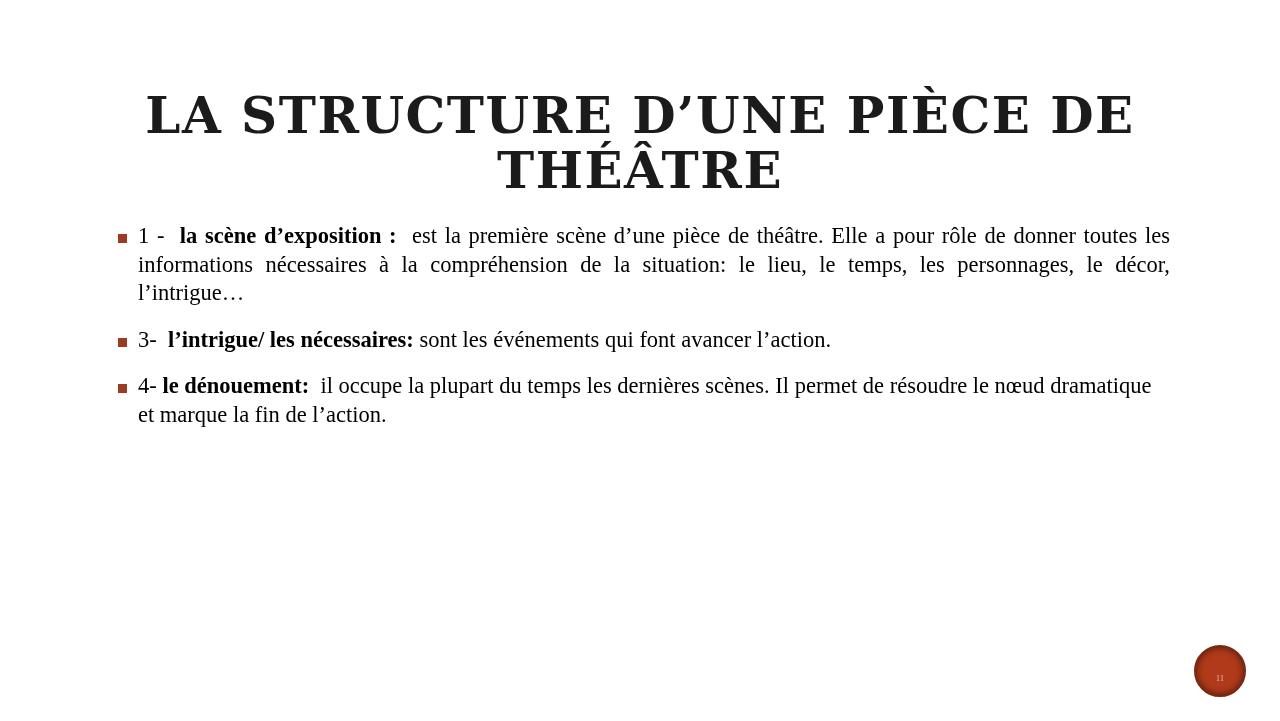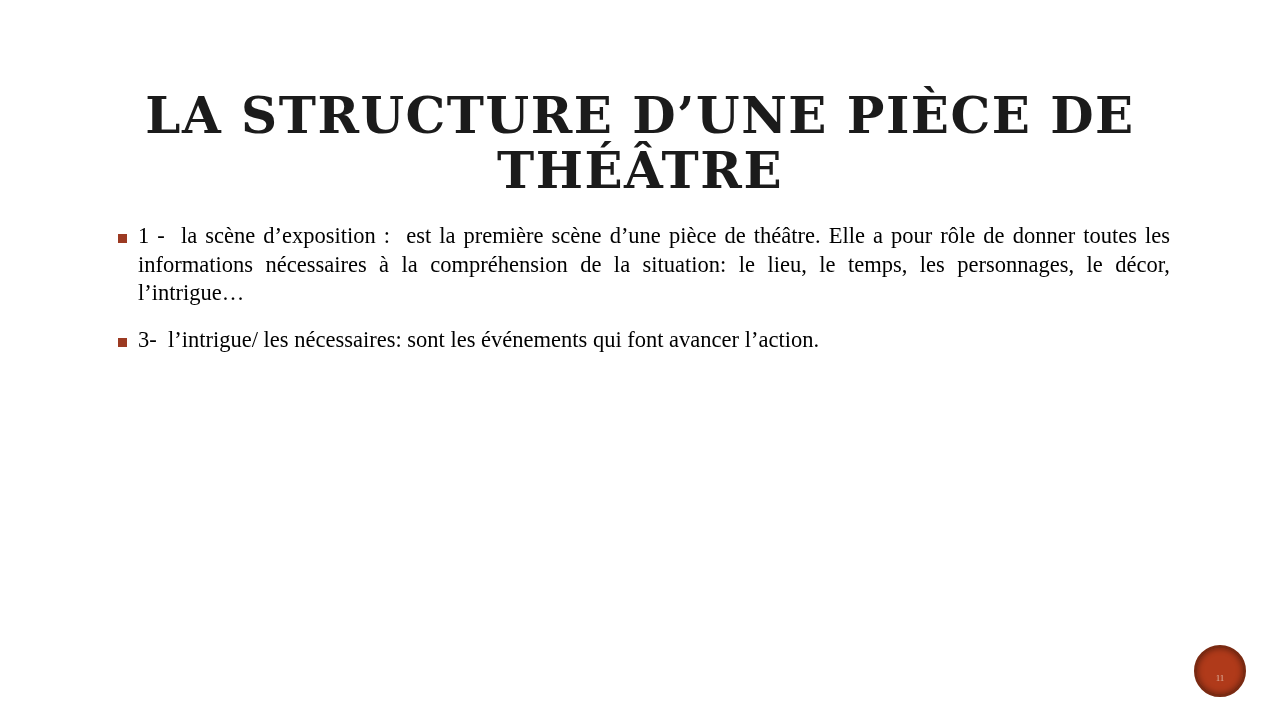--- a/index.html
+++ b/index.html
@@ -71,21 +71,21 @@
     margin-top: 12px;
     margin-right: 11px;
   }
   .bullet-text {
     flex: 1 1 auto;
     font-size: 22.5px;
     line-height: 1.27;
     color: #000000;
   }
   .bullet-text.justify { text-align: justify; }
-  .bullet-text b { font-weight: normal; }
+  .bullet-text b { font-weight: bold; }
 
   
   .badge {
     position: absolute;
     right: 34px;
     bottom: 24px;
     width: 46px;
     height: 46px;
     border-radius: 50%;
     background: #b03a1a;
@@ -127,20 +127,28 @@
 
     <div class="bullet-row">
       <span class="bullet-marker"></span>
       <div class="bullet-text">
         <span>3-</span>
         &nbsp;<b>l’intrigue/ les nécessaires:</b>
         sont les événements qui font avancer l’action.
       </div>
     </div>
 
+    <div class="bullet-row">
+      <span class="bullet-marker"></span>
+      <div class="bullet-text">
+        <span>4-</span>
+        <b>le dénouement:</b>
+        &nbsp;il occupe la plupart du temps les dernières scènes. Il permet de résoudre le nœud dramatique et marque la fin de l’action.
+      </div>
+    </div>
 
   </div>
 
   <div class="badge">
     <span class="badge-num">11</span>
   </div>
 
 </div>
 
 </body></html>

